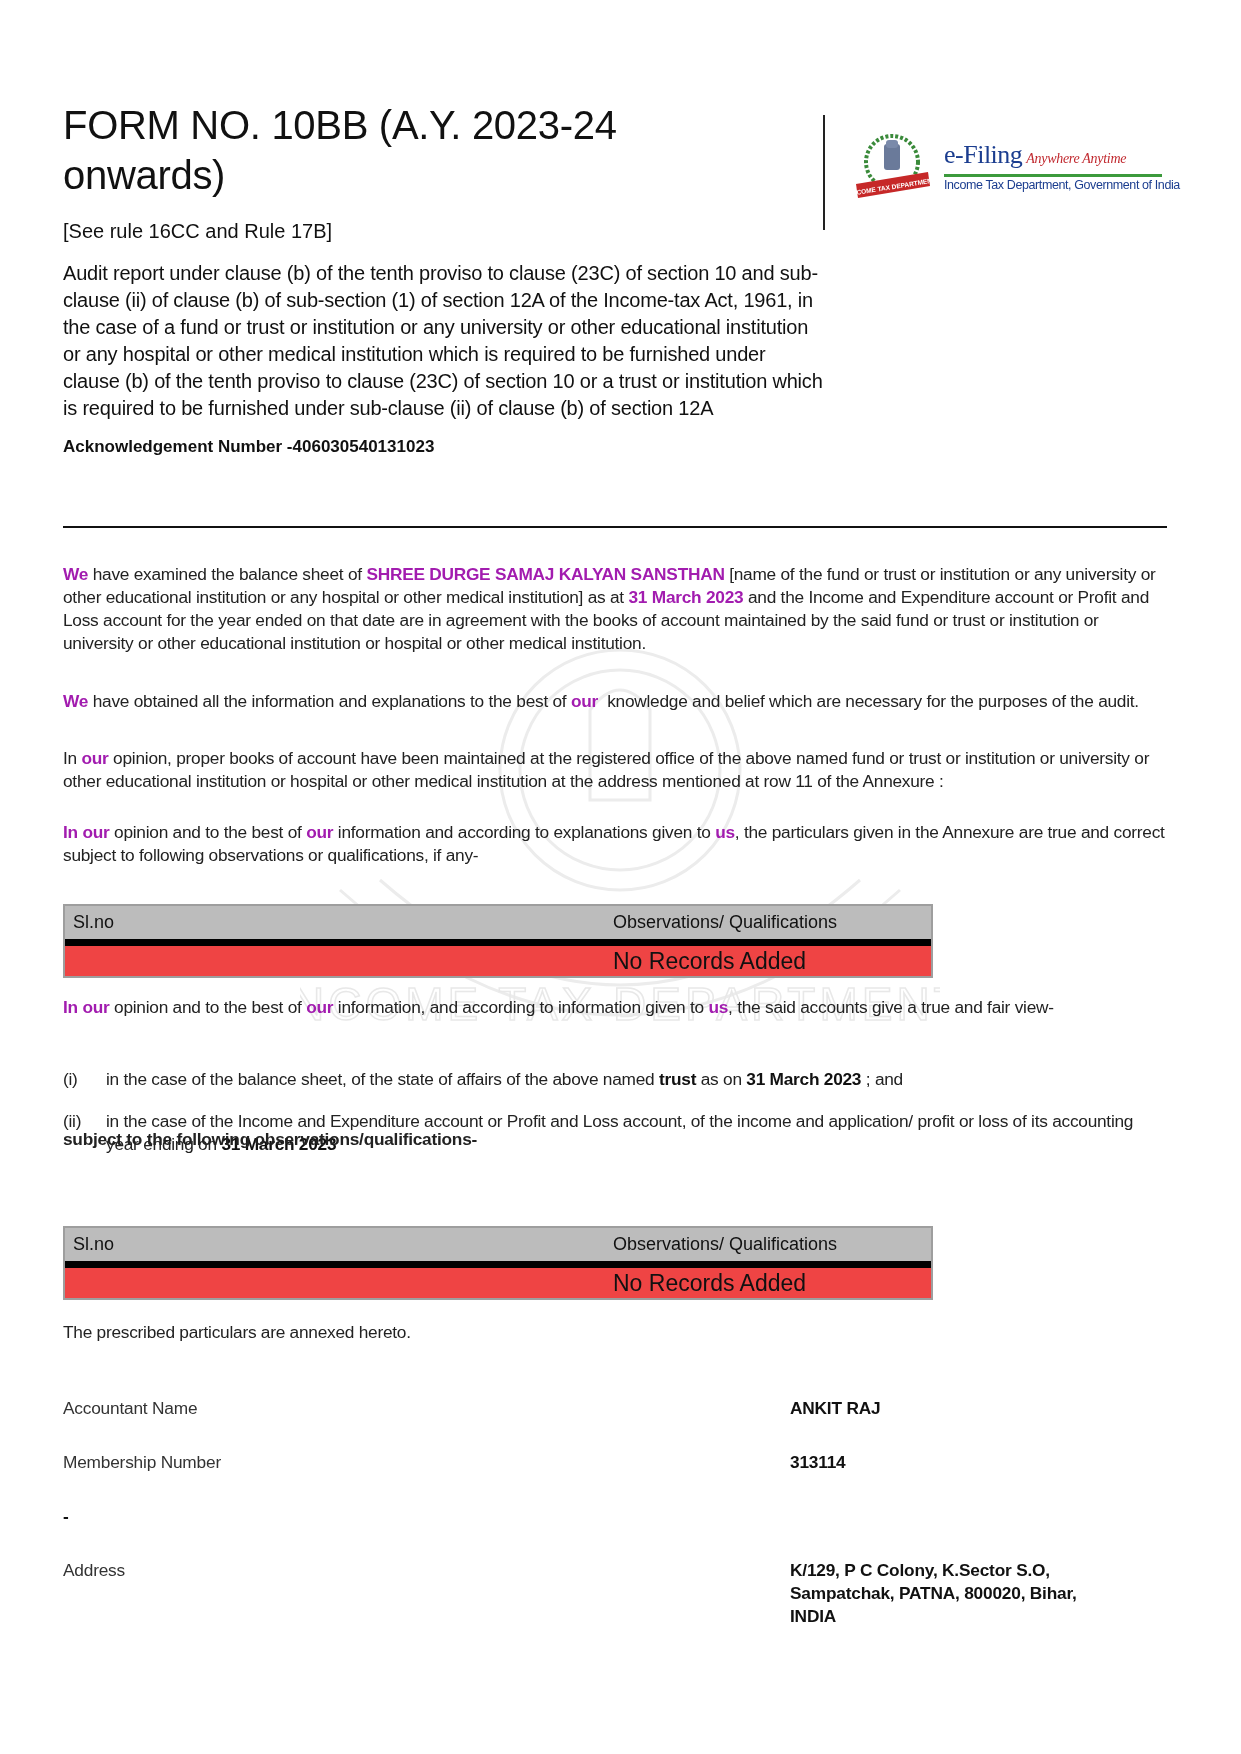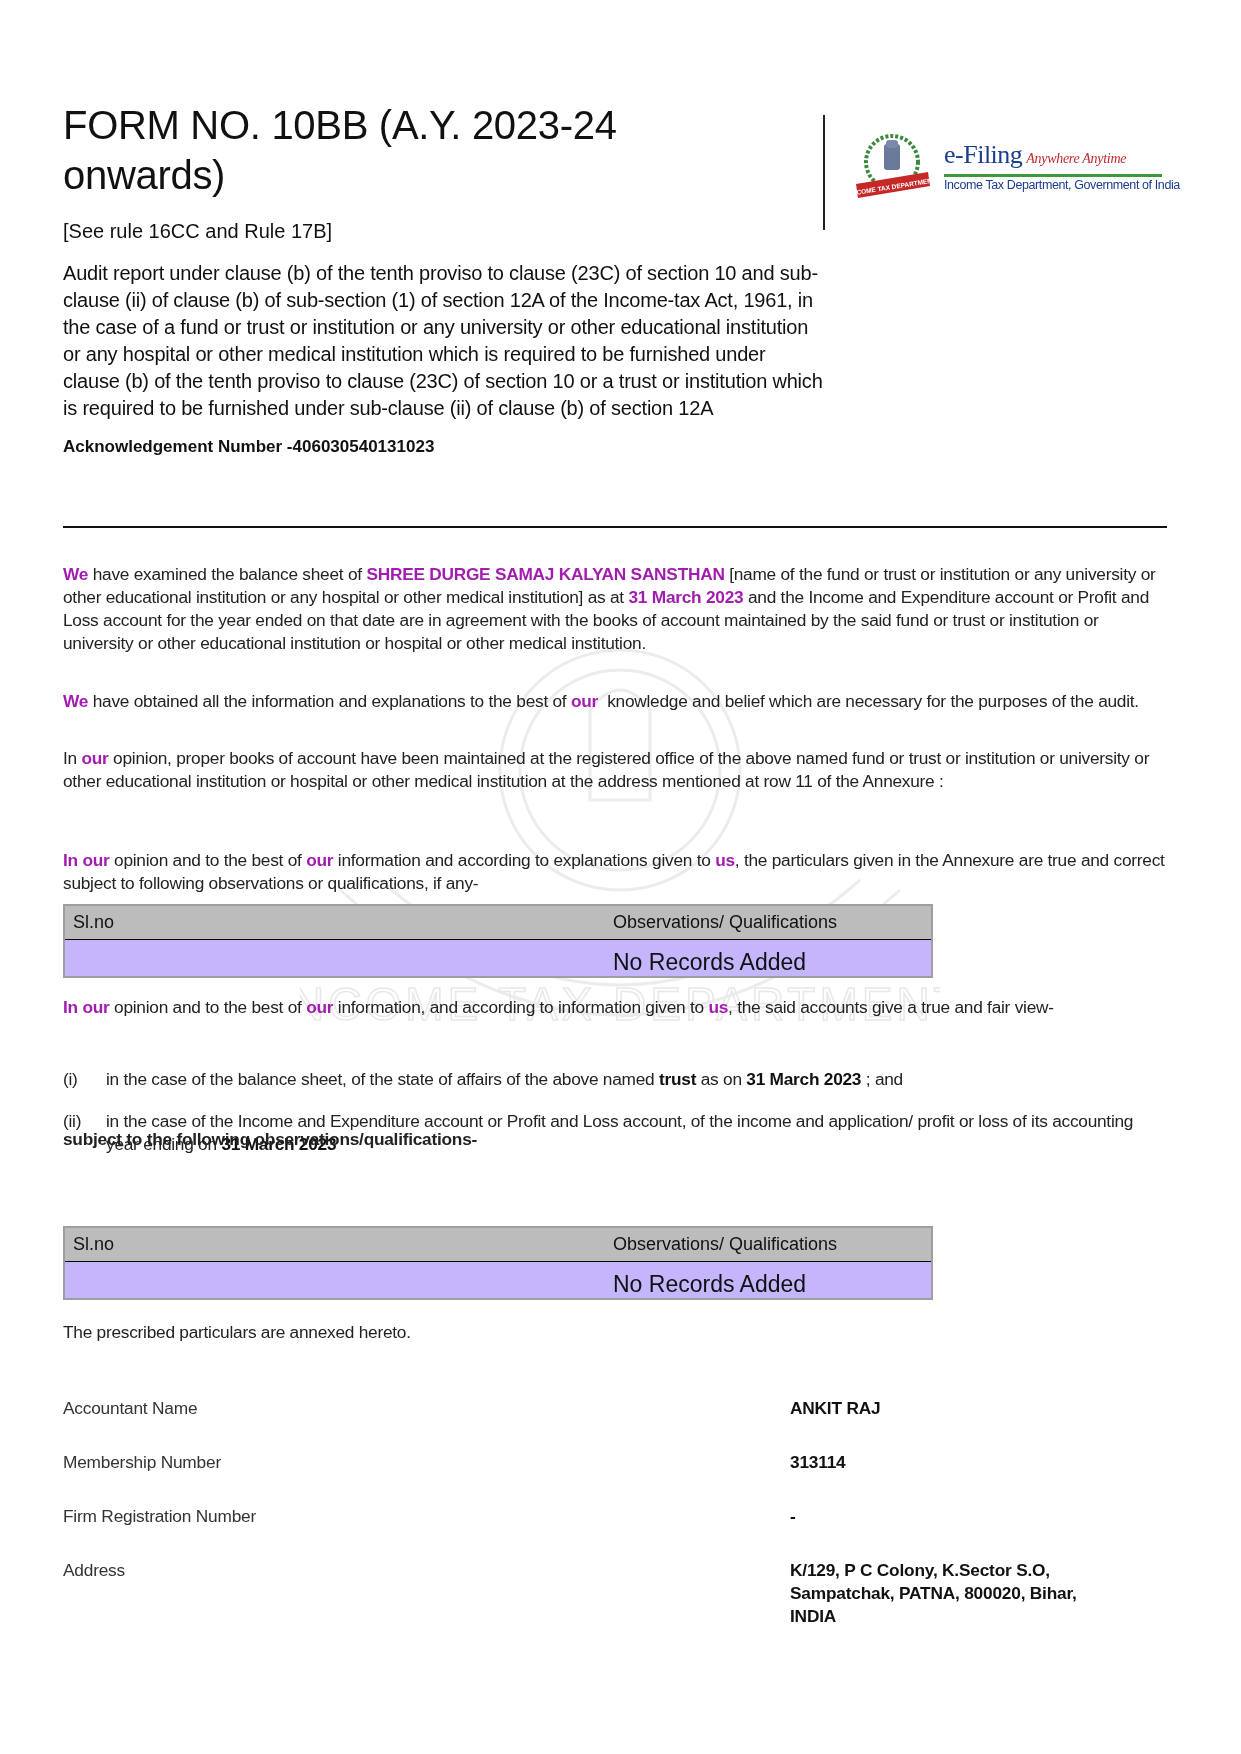--- a/index.html
+++ b/index.html
@@ -40,21 +40,21 @@
   .body-text {
     position: absolute; left: 63px; width: 1105px;
     font-size: 17.3px; line-height: 23px; color: #222; letter-spacing: -0.25px;
   }
   .body-text b { font-weight: 700; color: #a21caf; }
   .obs-table {
     position: absolute; left: 63px; width: 870px;
     border: 2px solid #9e9e9e; border-collapse: collapse;
   }
   .obs-table .th-row { display: flex; background: #bcbcbc; height: 33px; align-items: center; }
-  .obs-table .td-row { display: flex; background: #c4b5fd; height: 37px; align-items: flex-end; border-top: 1px solid #000000; }
+  .obs-table .td-row { display: flex; background: #ef4444; height: 37px; align-items: center; border-top: 7px solid #000000; }
   .col-sl { width: 548px; padding-left: 8px; font-size: 18px; color: #111; font-weight: 500; }
   .col-obs { flex: 1; font-size: 18px; color: #111; font-weight: 500; }
   .td-row .col-obs { font-size: 23px; font-weight: 400; color: #111; }
   .list-item { position: absolute; left: 63px; width: 1105px; display: flex; font-size: 17.3px; line-height: 23px; color: #222; letter-spacing: -0.25px; }
   .list-item .num { width: 43px; flex: none; }
   .list-item .txt { flex: 1; }
   .list-item b { font-weight: 700; color: #111; }
   .detail-row { position: absolute; left: 63px; width: 1105px; display: flex; font-size: 17.3px; line-height: 23px; }
   .detail-label { width: 727px; color: #333; letter-spacing: -0.2px; }
   .detail-value { width: 330px; color: #111; font-weight: 700; letter-spacing: -0.2px; }
@@ -104,21 +104,21 @@
 </div>
 
 <div class="body-text" style="top:690px;">
   <b>We</b><span> have obtained all the information and explanations to the best of </span><b>our</b><span style="white-space:pre-wrap;margin-top:35px;">  knowledge and belief which are necessary for the purposes of the audit.</span>
 </div>
 
 <div class="body-text" style="top:747px;">
   <span>In </span><b>our</b><span> opinion, proper books of account have been maintained at the registered office of the above named fund or trust or institution or university or other educational institution or hospital or other medical institution at the address mentioned at row 11 of the Annexure :</span>
 </div>
 
-<div class="body-text" style="top:849px;">
+<div class="body-text" style="top:821px;">
   <b>In our</b><span> opinion and to the best of </span><b>our</b><span> information and according to explanations given to </span><b>us</b><span>, the particulars given in the Annexure are true and correct subject to following observations or qualifications, if any-</span>
 </div>
 
 <div class="obs-table" style="top:904px;">
   <div class="th-row">
     <div class="col-sl">Sl.no</div>
     <div class="col-obs">Observations/ Qualifications</div>
   </div>
   <div class="td-row">
     <div class="col-sl"></div>
@@ -157,19 +157,18 @@
 
 <div class="detail-row" style="top:1397px;">
   <div class="detail-label">Accountant Name</div>
   <div class="detail-value">ANKIT RAJ</div>
 </div>
 <div class="detail-row" style="top:1451px;">
   <div class="detail-label">Membership Number</div>
   <div class="detail-value">313114</div>
 </div>
 <div class="detail-row" style="top:1505px;">
-  <div class="detail-label">Firm Registration Number</div>
   <div class="detail-value">-</div>
 </div>
 <div class="detail-row" style="top:1559px;">
   <div class="detail-label">Address</div>
   <div class="detail-value">K/129, P C Colony, K.Sector S.O, Sampatchak, PATNA, 800020, Bihar, INDIA</div>
 </div>
 
 </body></html>

